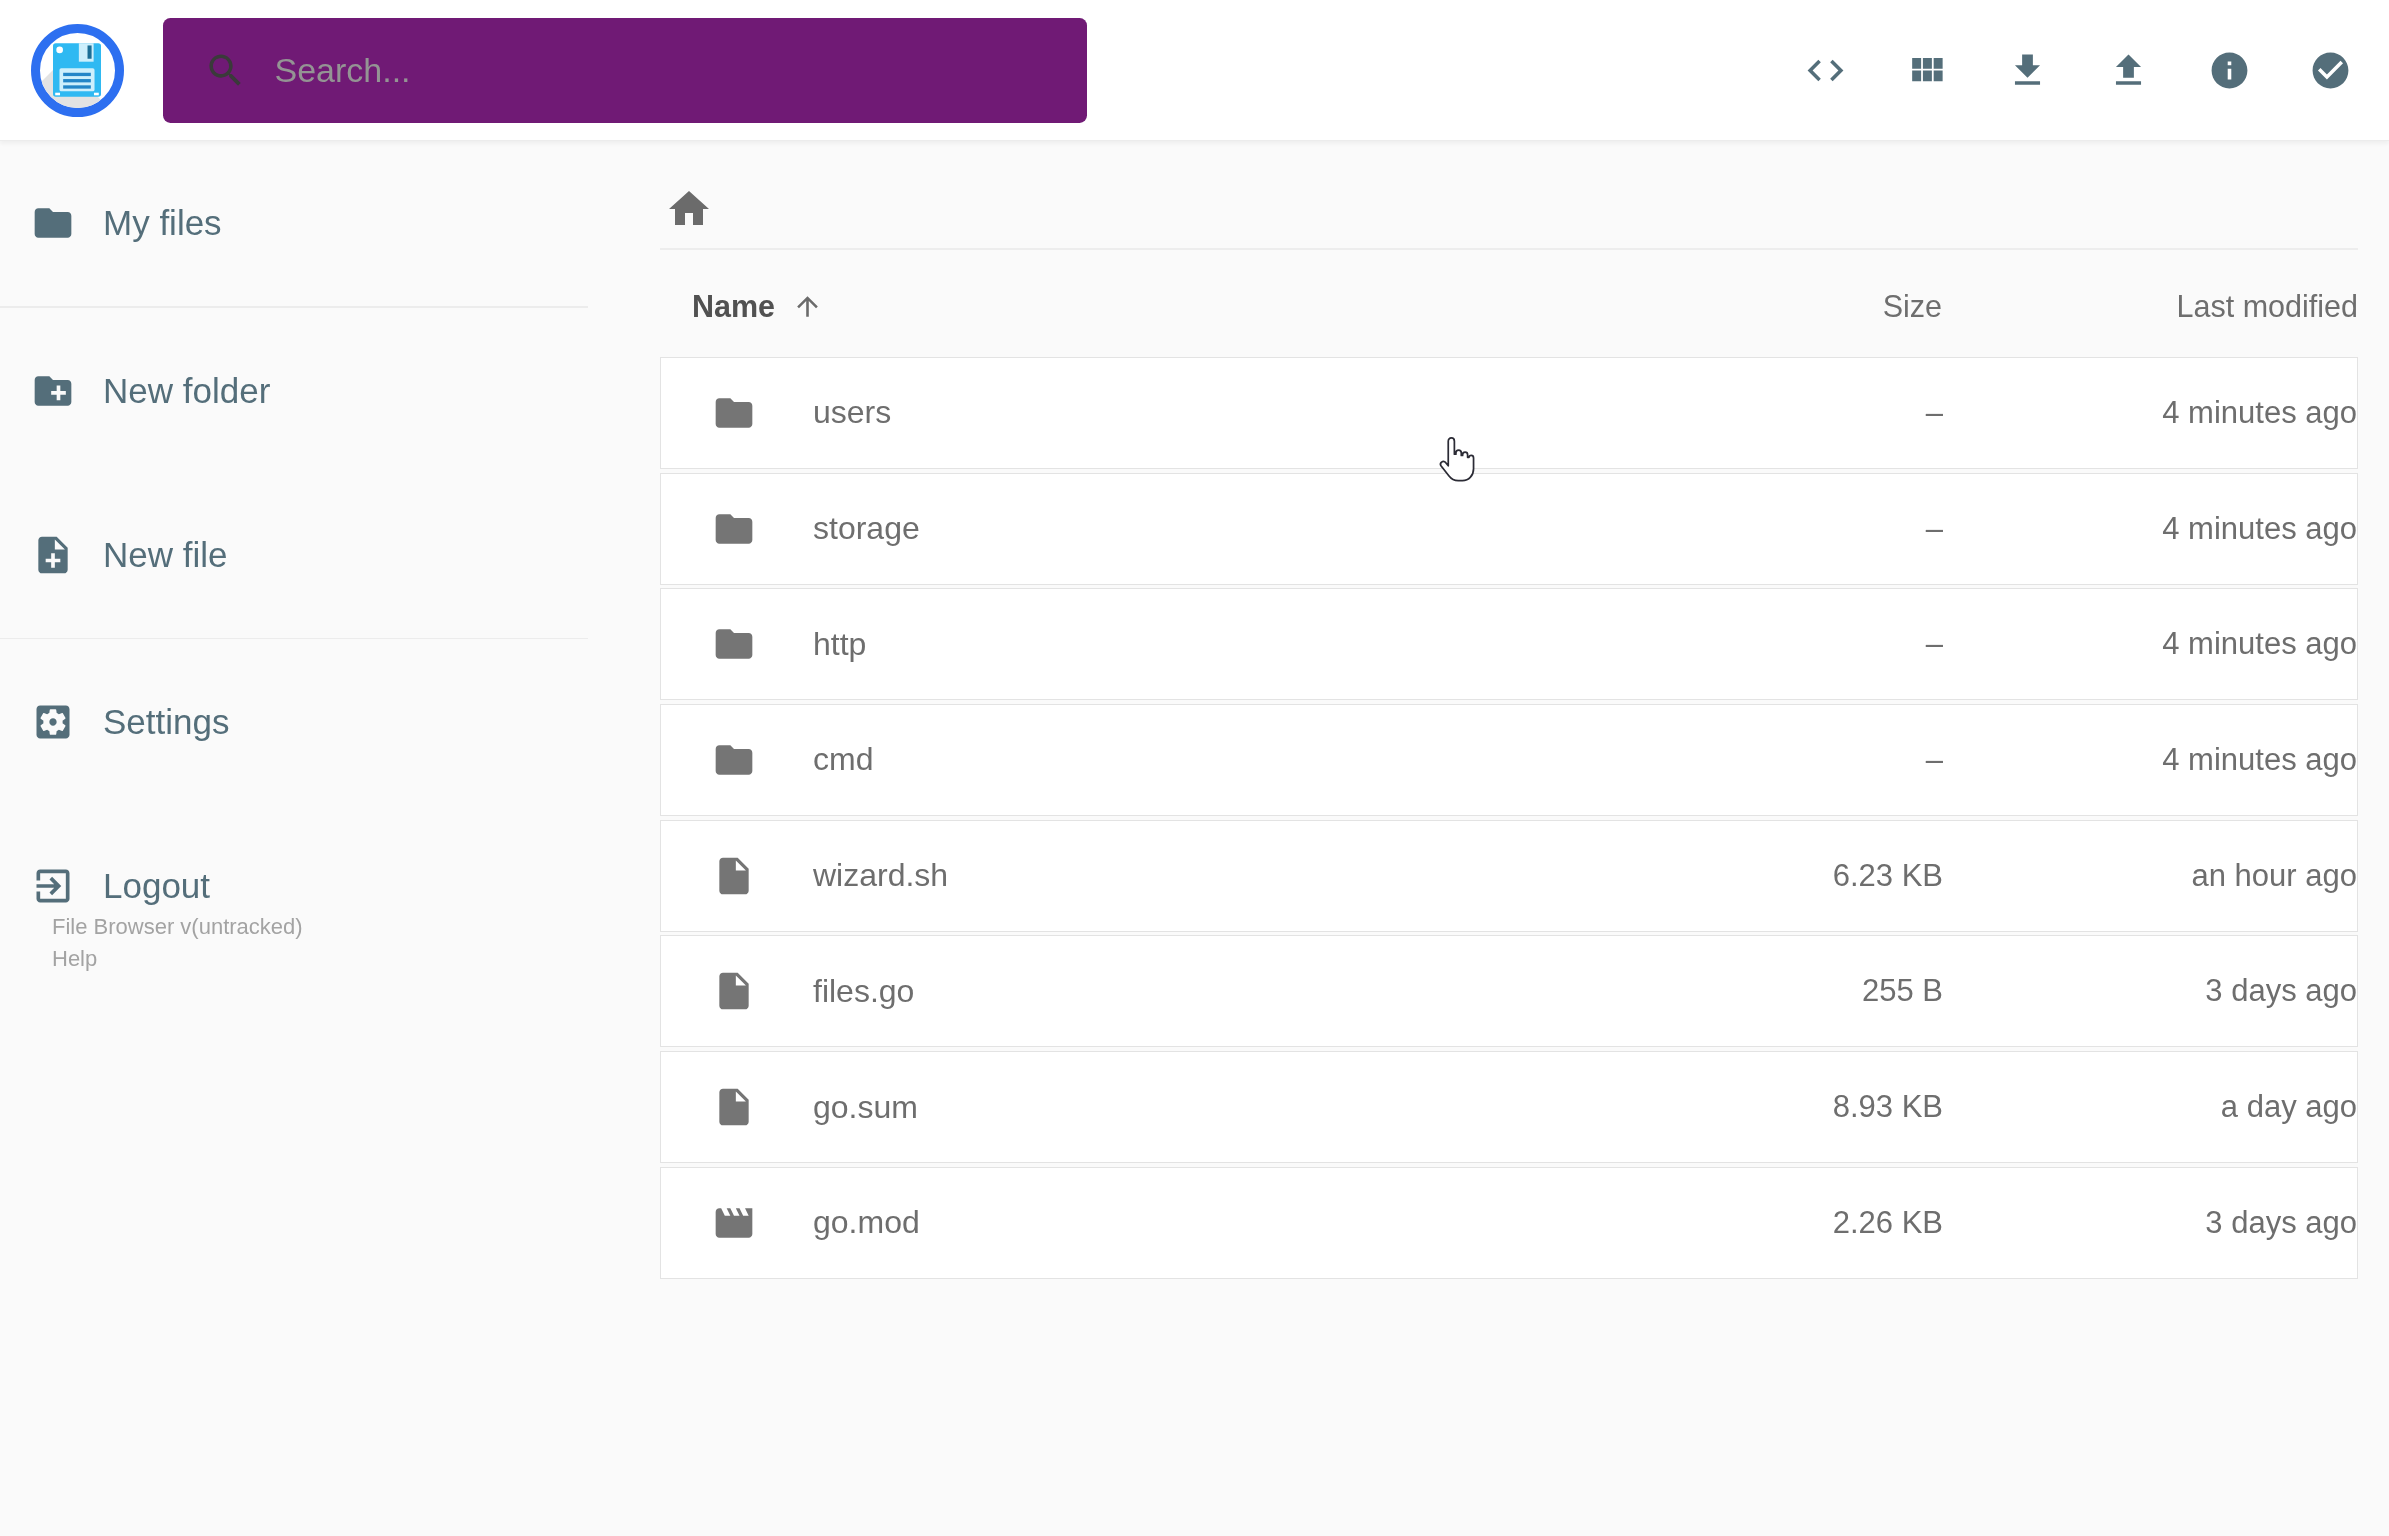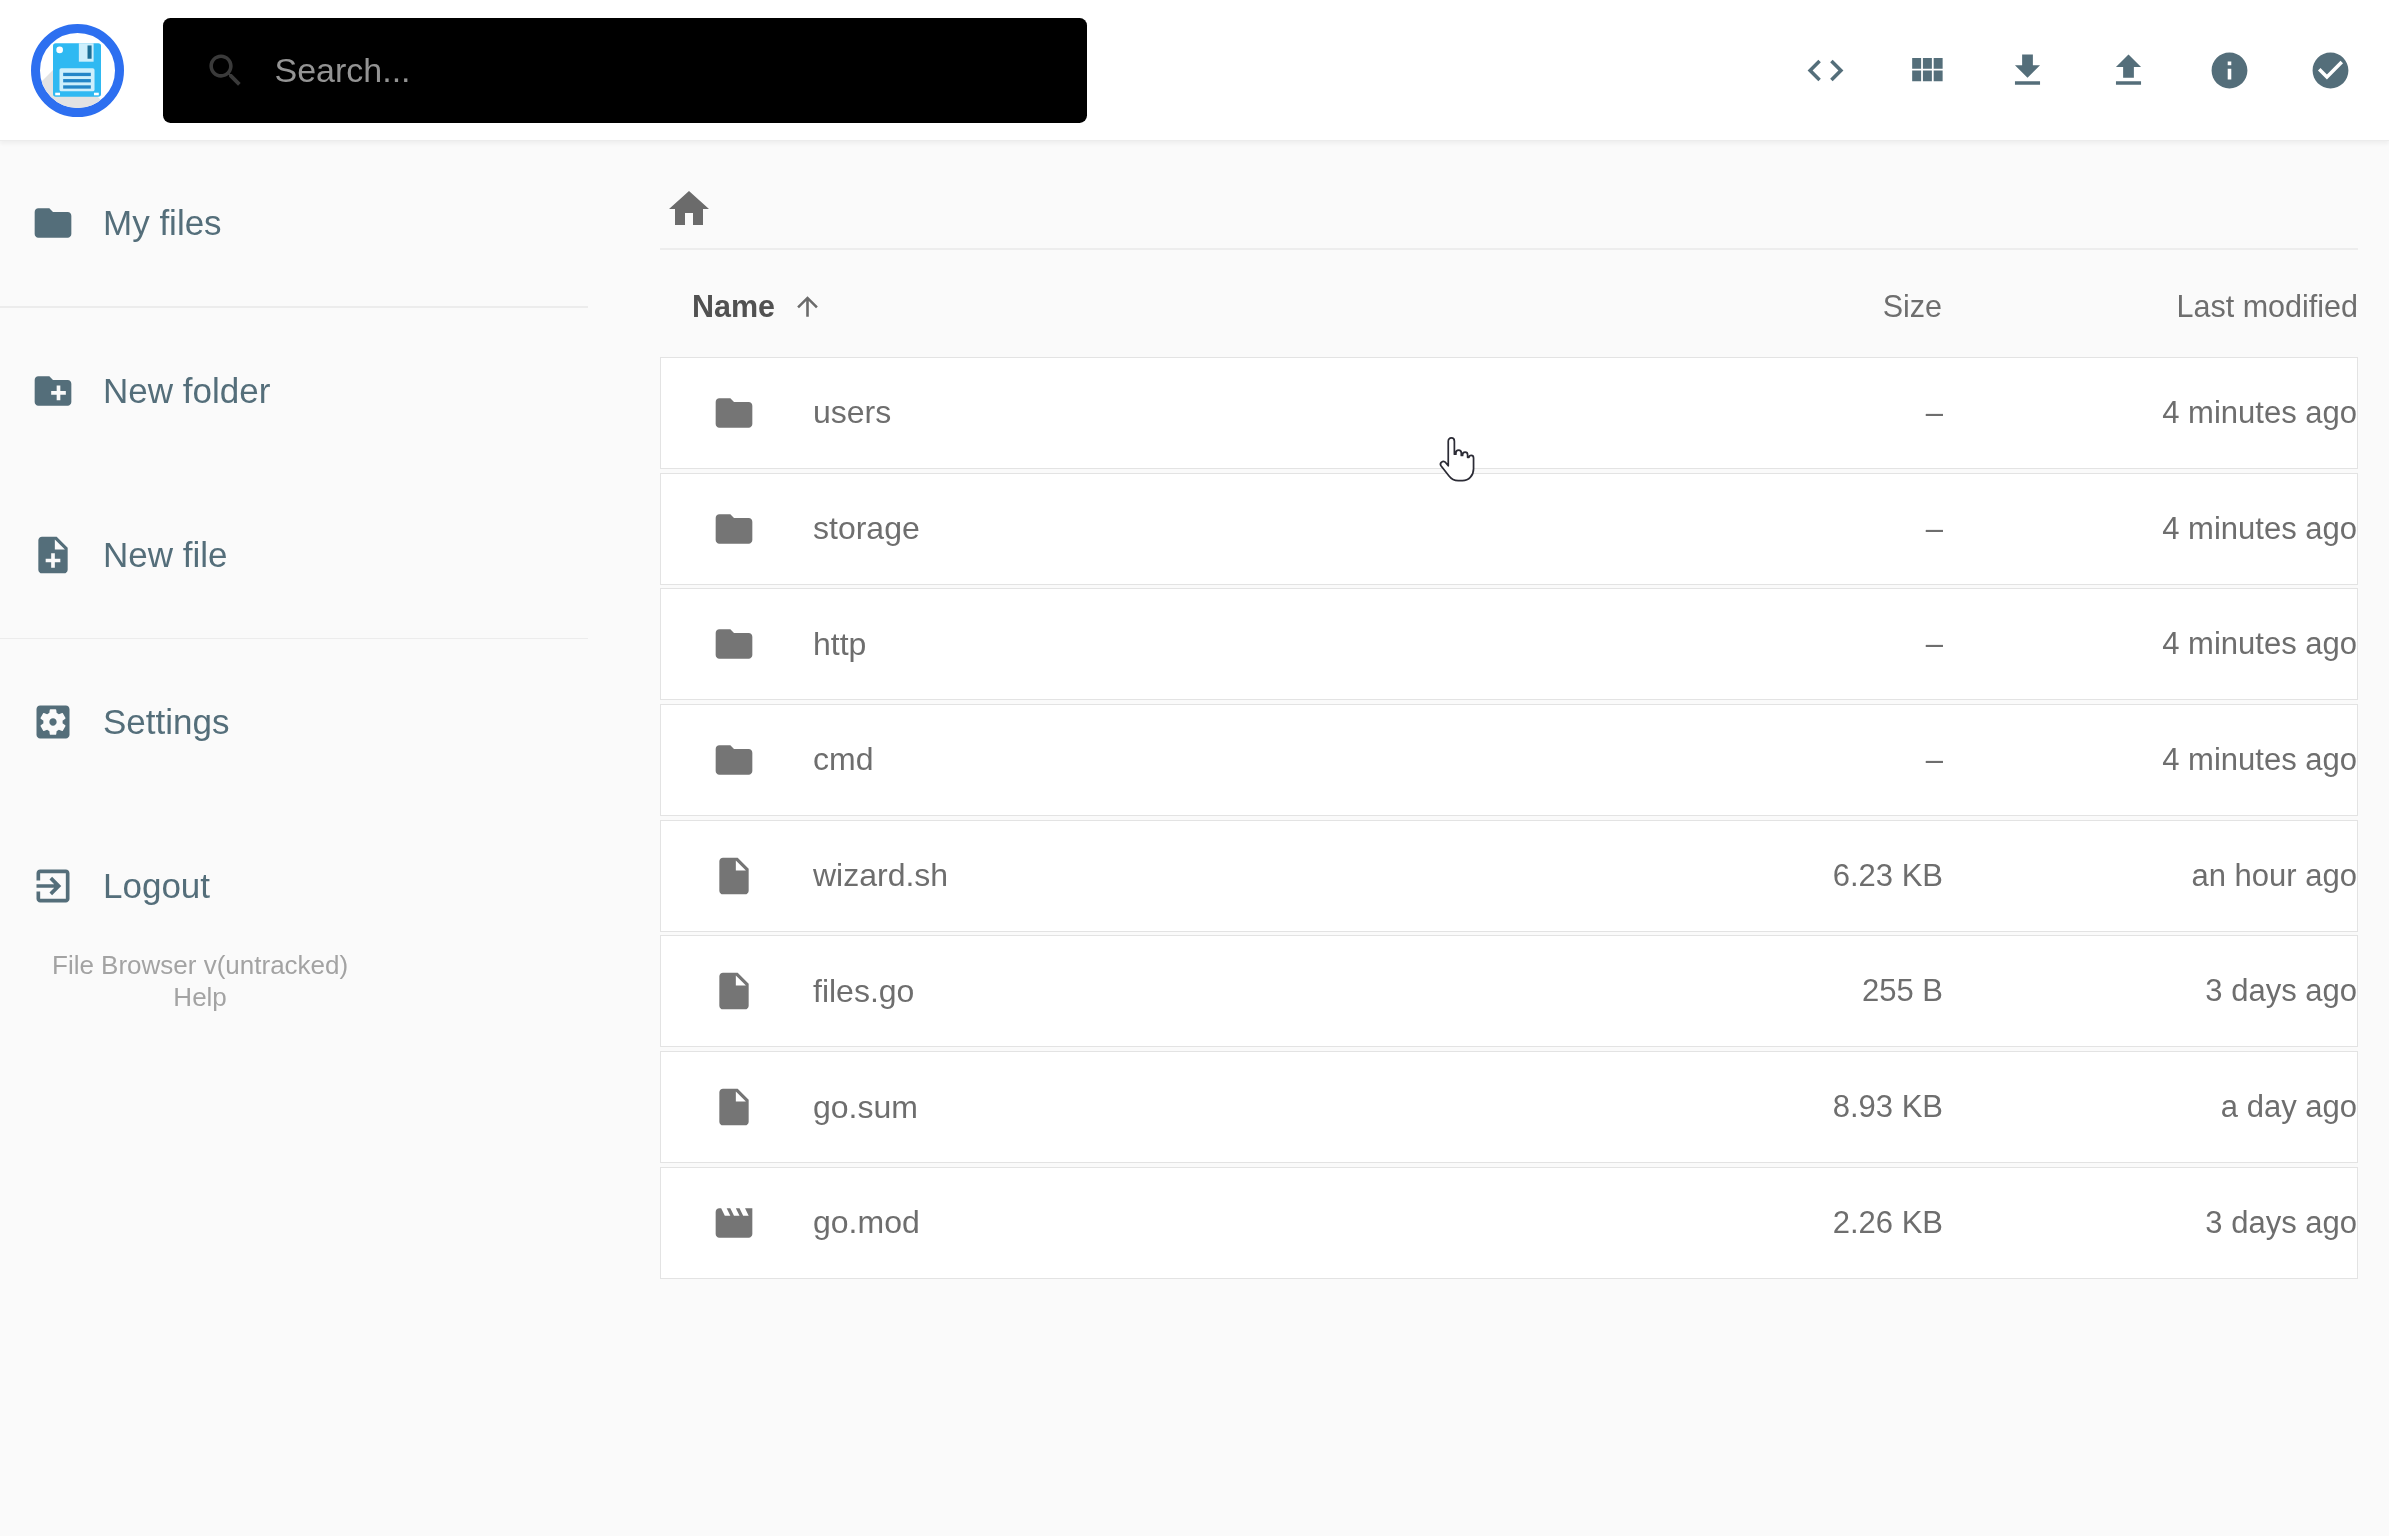--- a/index.html
+++ b/index.html
@@ -32,21 +32,21 @@
     flex:0 0 auto;
   }
   .logo .shadow {
     position:absolute; left:22px; top:28px; width:102px; height:102px;
     background:#e3e3e3; transform:rotate(45deg); transform-origin:top left;
   }
   .logo svg { position:absolute; left:13px; top:10.2px; }
   .searchbar {
     margin-left:39px;
     width:924px; height:105px;
-    background:#000000; border-radius:7.4px;
+    background:#701a75; border-radius:7.4px;
     display:flex; align-items:center;
     padding-left:41px;
     cursor:text;
   }
   .searchbar .placeholder {
     margin-left:28px;
     font-size:34px; color:#949494;
   }
   .topbar .actions {
     margin-left:auto; margin-right:37px;
@@ -64,22 +64,22 @@
   .side-item {
     height:164px;
     display:flex; align-items:center;
     padding-left:31px;
     cursor:pointer;
     color:#546e7a;
   }
   .side-item .label { margin-left:28px; font-size:35px; }
   .side-divider { height:1.9px; background:#ececec; margin:0.9px 0; }
   .credits {
-    position:absolute; left:52px; top:808px;
-    font-size:26px; color:#a3a3a3; line-height:32px;text-align:center;
+    position:absolute; left:52px; top:770px;
+    font-size:22px; color:#a3a3a3; line-height:32px;
   }
   .credits .help { cursor:pointer; display:inline-block; }
 
   
   .content {
     position:absolute; left:588px; top:141px; right:0; bottom:0;
   }
   .breadcrumbs {
     padding:28px 0 0 72px; height:107px;
     display:flex; align-items:center;

